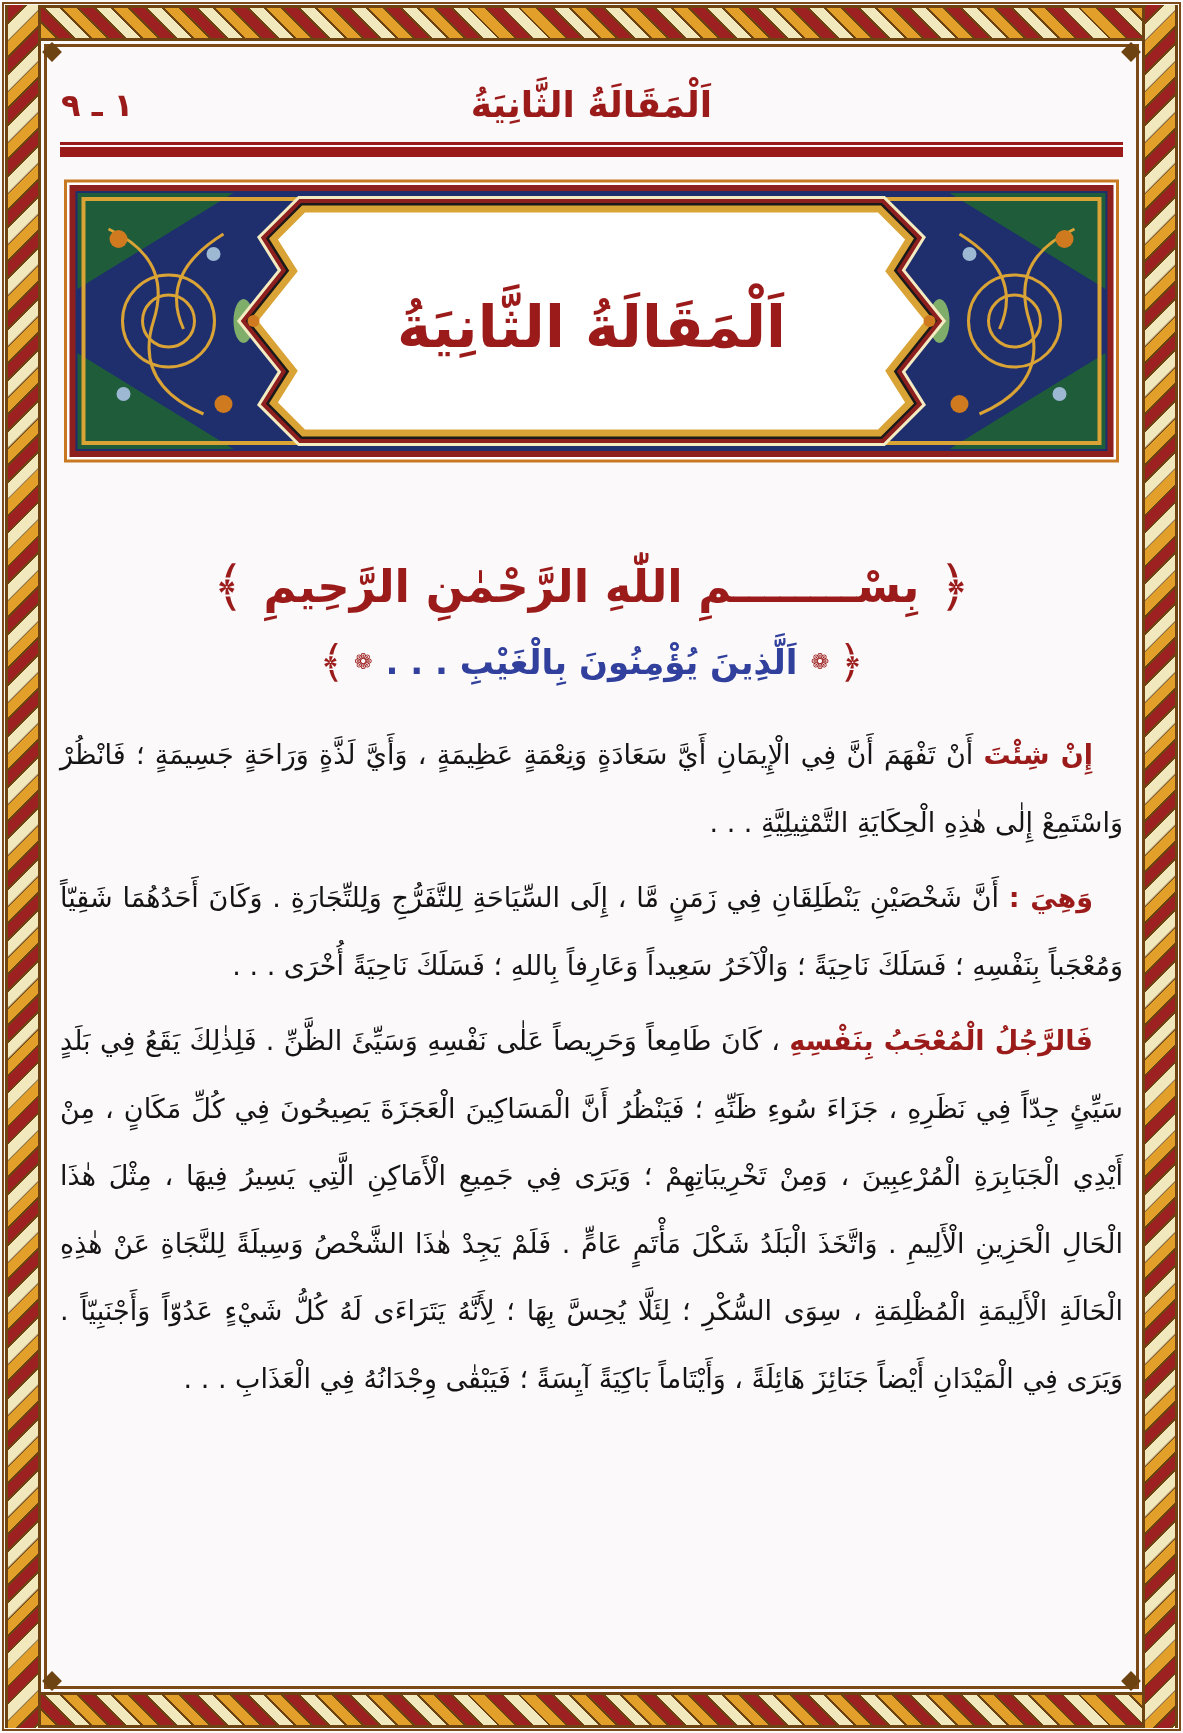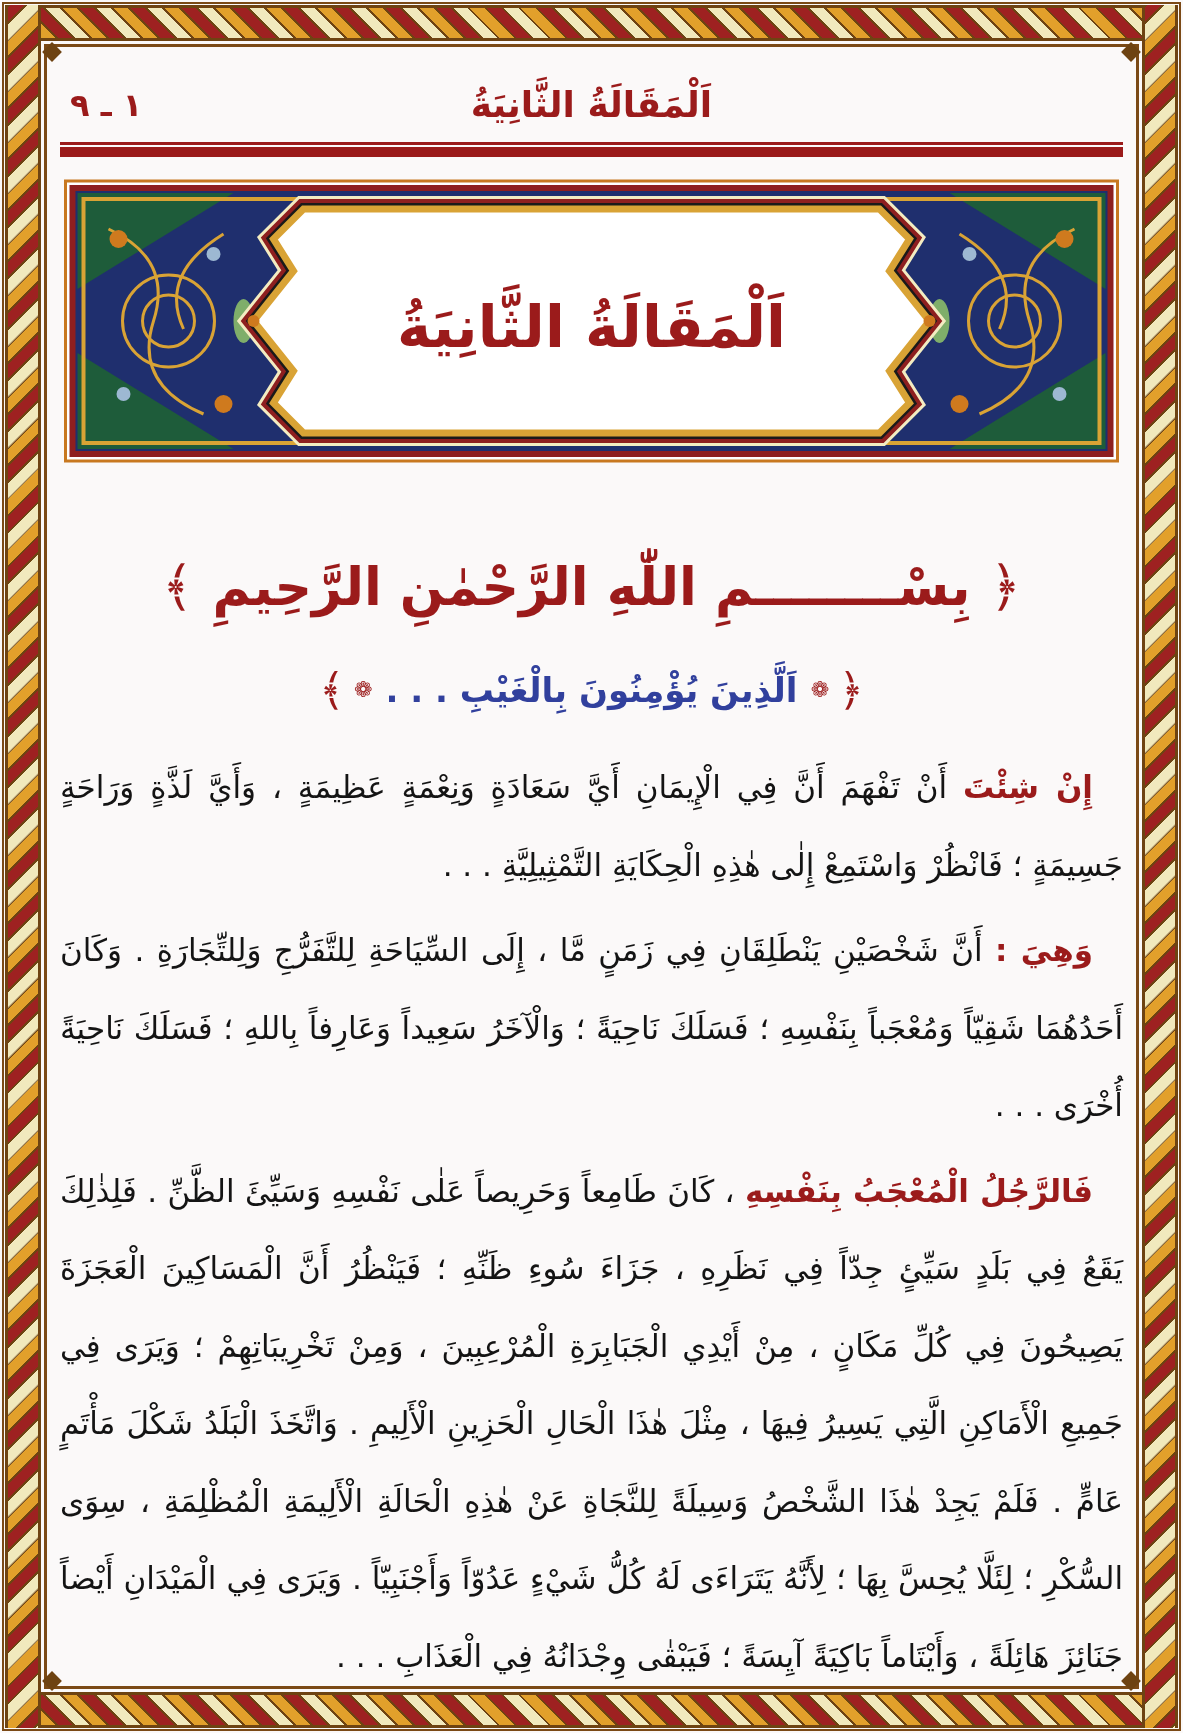--- a/index.html
+++ b/index.html
@@ -28,49 +28,49 @@
   .corner.bl{bottom:-2px;left:-2px;} .corner.br{bottom:-2px;right:-2px;}
 
   
   .content{position:absolute;top:46px;left:60px;right:60px;bottom:46px;}
 
   .header-row{position:relative;margin-top:32px;height:54px;}
   .page-title{
     text-align:center;font-size:36px;font-weight:bold;color:#9b1b1b;line-height:54px;
   }
   .page-number{
-    position:absolute;left:10px;top:0;font-size:32px;font-weight:bold;color:#9b1b1b;line-height:54px;
+    position:absolute;left:1px;top:0;font-size:32px;font-weight:bold;color:#9b1b1b;line-height:54px;
     direction:rtl;
   }
   .double-rule{
     margin-top:10px;height:15px;
     background:linear-gradient(#9b1b1b 0 3px,#fbf9f9 3px 5px,#9b1b1b 5px 15px);
   }
 
   
   .panel-wrap{margin-top:22px;}
   .panel-wrap svg{display:block;width:100%;height:284px;}
 
   
   .basmala-row{
     margin-top:92px;text-align:center;direction:rtl;color:#9b1b1b;
   }
   .basmala-bracket{font-size:54px;vertical-align:middle;color:#9b1b1b;}
-  .basmala-text{font-size:52px;font-weight:bold;vertical-align:middle;padding:0 14px;}
+  .basmala-text{font-size:45px;font-weight:bold;vertical-align:middle;padding:0 14px;}
   .verse-row{
-    margin-top:46px;text-align:center;direction:rtl;
+    margin-top:18px;text-align:center;direction:rtl;
   }
   .verse-bracket{font-size:44px;vertical-align:middle;color:#9b1b1b;}
   .verse-rosette{font-size:22px;vertical-align:middle;color:#9b1b1b;padding:0 4px;}
   .verse-text{font-size:34px;font-weight:bold;vertical-align:middle;color:#31409d;padding:0 4px;}
 
   
   .body-text{
     margin-top:34px;direction:rtl;text-align:justify;
-    font-size:31px;line-height:2.5;color:#141414;
+    font-size:27px;line-height:2.5;color:#141414;
   }
   .body-text p{margin:0 0 8px 0;text-indent:30px;}
   .lead{color:#9b1b1b;font-weight:bold;}
 </style>
 </head>
 <body>
 
 <div class="page">
 
   <div class="frame-outer"></div>

